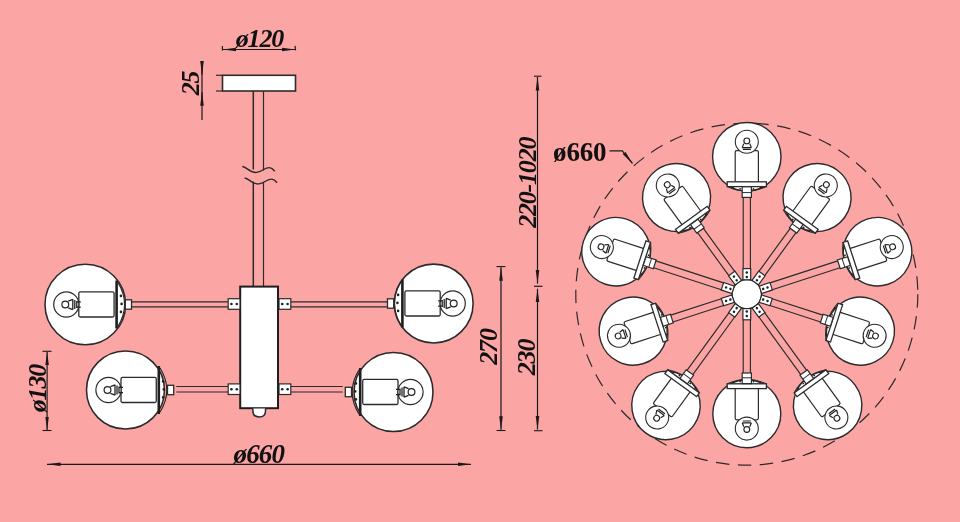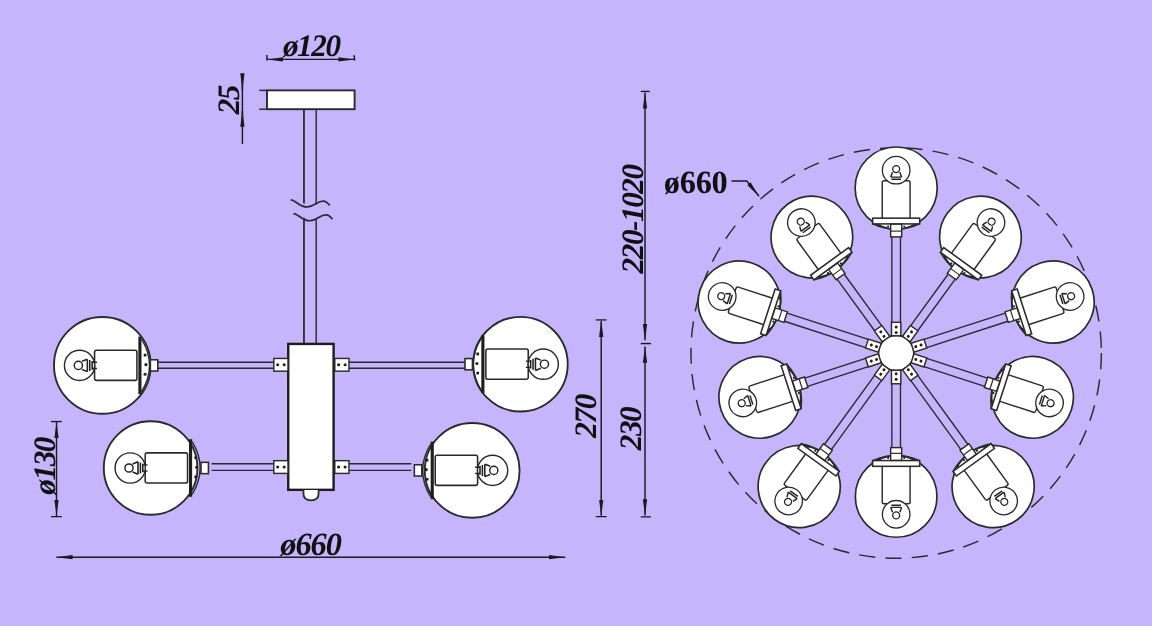--- a/index.html
+++ b/index.html
@@ -1,16 +1,16 @@
 <!DOCTYPE html>
 <html><head>
 <meta charset="utf-8">
 <style>
 html,body{margin:0;padding:0;background:#ffffff;}
-#stage{width:960px;height:522px;position:relative;overflow:hidden;background:#c4b5fd;}
+#stage{width:960px;height:522px;position:relative;overflow:hidden;background:#fca5a5;}
 text{font-family:"Liberation Serif", serif;font-weight:bold;fill:#111;}
 .it{font-style:italic;}
 </style>
 </head>
 <body>
 <div id="stage">
 <svg width="960" height="522" viewBox="0 0 960 522" xmlns="http://www.w3.org/2000/svg">
 <defs>
 <marker id="ar" viewBox="0 0 13.5 4.4" refX="13.5" refY="2.2" markerWidth="13.5" markerHeight="4.4" orient="auto-start-reverse" markerUnits="userSpaceOnUse">
   <path d="M0,0.4 L13.5,2.2 L0,4 Z" fill="#1a1a1a"></path>

